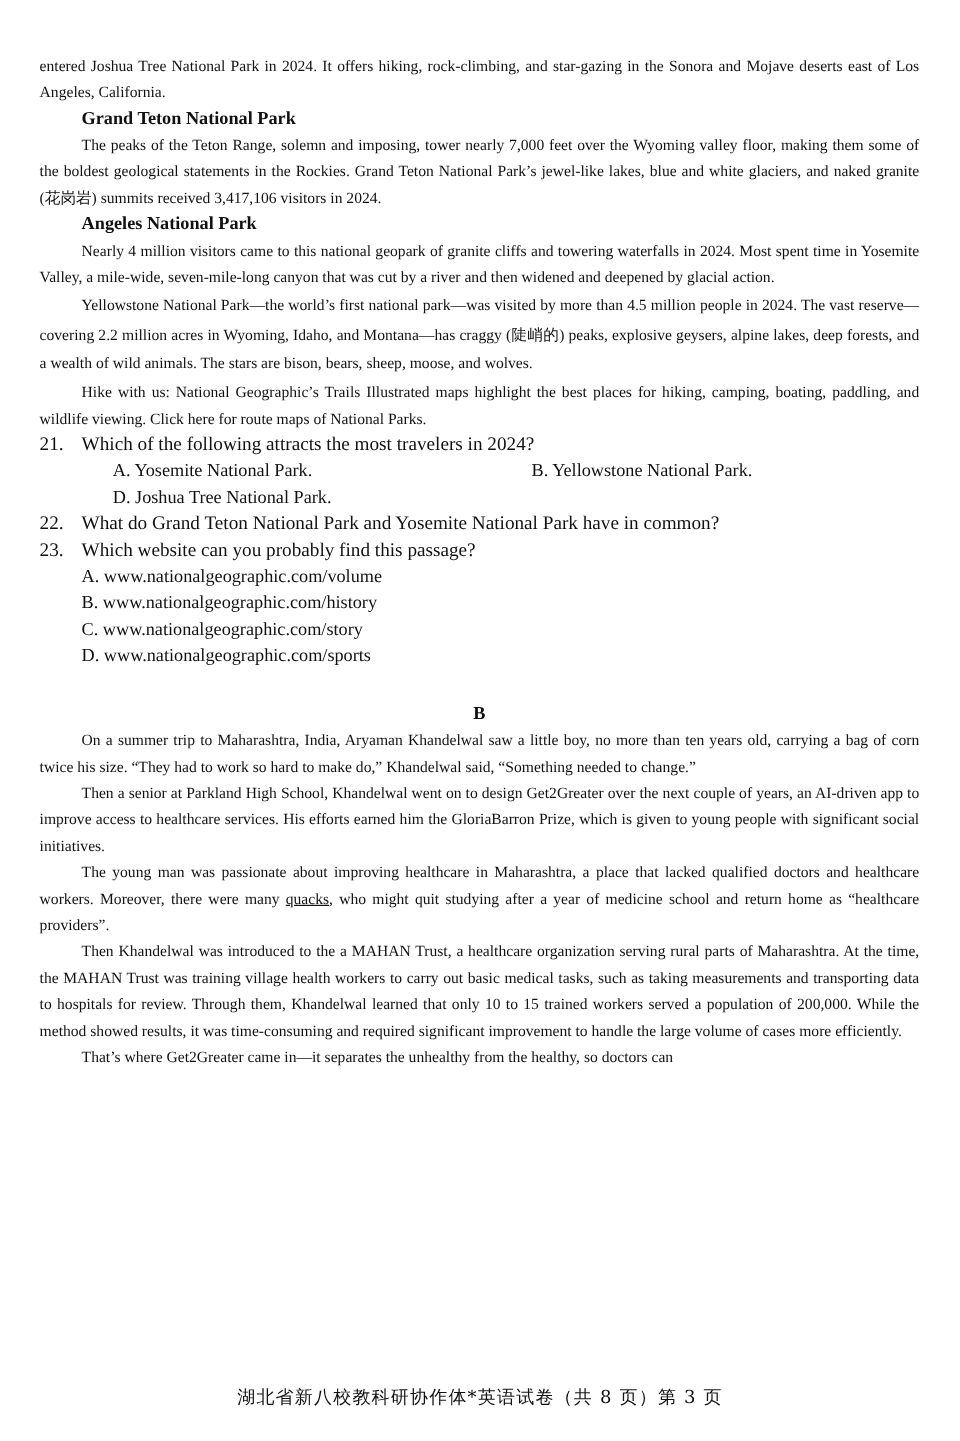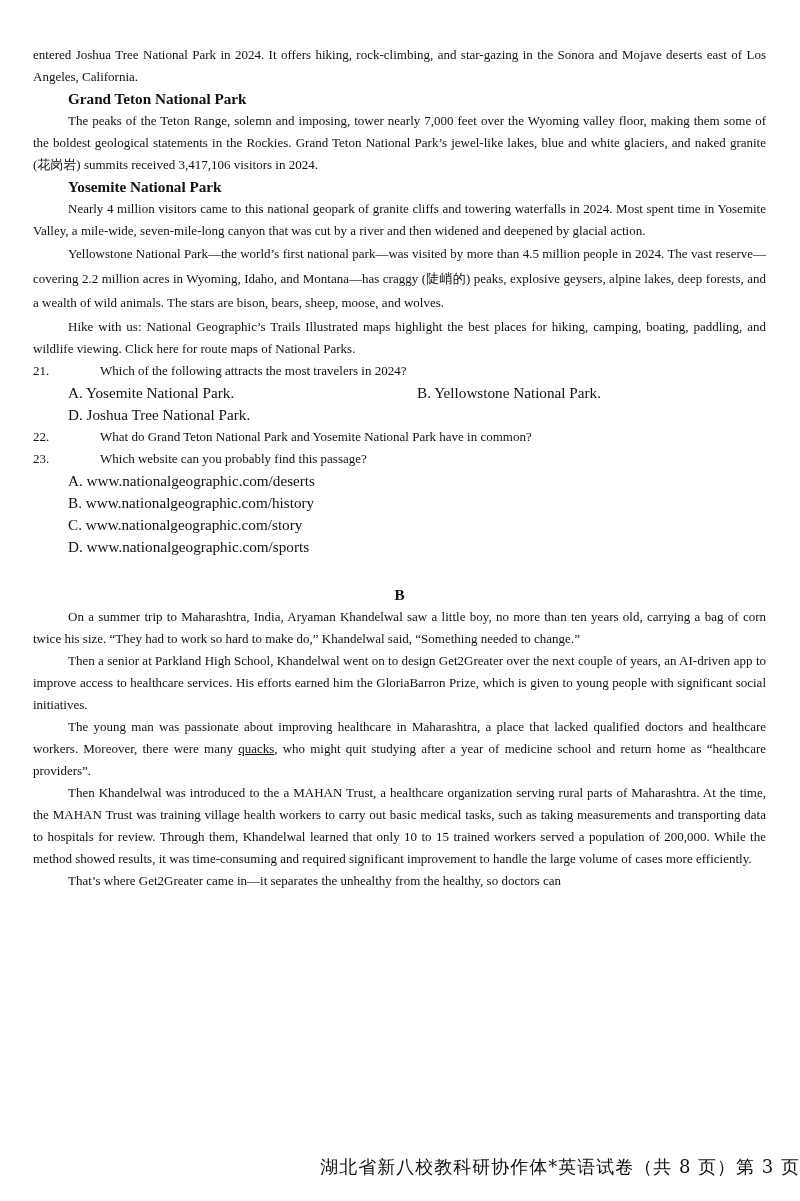--- a/index.html
+++ b/index.html
@@ -8,44 +8,44 @@
     font-family: "Liberation Serif", serif; color: #111;
   }
   .page { position: absolute; left: 33px; top: 44px; width: 733px; }
   .p {
     font-size: 13px; line-height: 22px; text-align: justify;
     text-align-last: left; margin: 0; text-indent: 35px;
   }
   .p.loose { line-height: 24.5px; }
   .p.noindent { text-indent: 0; }
   .h { font-weight: bold; font-size: 15.2px; line-height: 22px; margin: 0 0 0 35px; }
-  .q { font-size: 13px; line-height: 22px; margin: 0; display: flex; gap: 32px; }
+  .q { font-size: 16px; line-height: 22px; margin: 0; display: flex; }
   .qnum { width: 35px; flex: none; }
   .opts { margin-left: 35px; font-size: 15.2px; line-height: 22px; }
   .opt-row { display: flex; }
-  .opt-row .opt { width: 350px; }
+  .opt-row .opt { width: 350px; margin-left: 26px; }
   .opt { display: block; }
   .section { text-align: center; font-weight: bold; font-size: 15.2px; line-height: 22px; margin: 26px 0 0 0; }
   .u { text-decoration: underline; }
   .footer {
-    position: absolute; left: 0; width: 800px; top: 1155px; text-align: right;
-    font-size: 18px; letter-spacing: 1px; font-family: "DejaVu Serif", serif;
+    position: absolute; left: 0; width: 800px; top: 1155px; text-align: center;
+    font-size: 15px; letter-spacing: 1px; font-family: "DejaVu Serif", serif;
   }
   b { font-weight: normal; }
 </style>
 </head>
 <body>
 
 <div class="page">
   <p class="p noindent">entered Joshua Tree National Park in 2024. It offers hiking, rock-climbing, and star-gazing in the Sonora and Mojave deserts east of Los Angeles, California.</p>
 
   <h3 class="h">Grand Teton National Park</h3>
   <p class="p">The peaks of the Teton Range, solemn and imposing, tower nearly 7,000 feet over the Wyoming valley floor, making them some of the boldest geological statements in the Rockies. Grand Teton National Park’s jewel-like lakes, blue and white glaciers, and naked granite (花岗岩) summits received 3,417,106 visitors in 2024.</p>
 
-  <h3 class="h">Yosemite National Park</h3>
+  <h3 class="h">Angeles National Park</h3>
   <p class="p">Nearly 4 million visitors came to this national geopark of granite cliffs and towering waterfalls in 2024. Most spent time in Yosemite Valley, a mile-wide, seven-mile-long canyon that was cut by a river and then widened and deepened by glacial action.</p>
 
   <p class="p loose">Yellowstone National Park—the world’s first national park—was visited by more than 4.5 million people in 2024. The vast reserve—covering 2.2 million acres in Wyoming, Idaho, and Montana—has craggy (陡峭的) peaks, explosive geysers, alpine lakes, deep forests, and a wealth of wild animals. The stars are bison, bears, sheep, moose, and wolves.</p>
 
   <p class="p"><b>Hike with us:</b><span> National Geographic’s Trails Illustrated maps highlight the best places for hiking, camping, boating, paddling, and wildlife viewing. Click here for route maps of National Parks.</span></p>
 
   <div class="q">
     <span class="qnum">21.</span>
     <span>Which of the following attracts the most travelers in 2024?</span>
   </div>
@@ -62,21 +62,21 @@
   <div class="q">
     <span class="qnum">22.</span>
     <span>What do Grand Teton National Park and Yosemite National Park have in common?</span>
   </div>
 
   <div class="q">
     <span class="qnum">23.</span>
     <span>Which website can you probably find this passage?</span>
   </div>
   <div class="opts">
-    <span class="opt">A. www.nationalgeographic.com/deserts</span>
+    <span class="opt">A. www.nationalgeographic.com/volume</span>
     <span class="opt">B. www.nationalgeographic.com/history</span>
     <span class="opt">C. www.nationalgeographic.com/story</span>
     <span class="opt">D. www.nationalgeographic.com/sports</span>
   </div>
 
   <div class="section">B</div>
   <p class="p">On a summer trip to Maharashtra, India, Aryaman Khandelwal saw a little boy, no more than ten years old, carrying a bag of corn twice his size. “They had to work so hard to make do,” Khandelwal said, “Something needed to change.”</p>
   <p class="p">Then a senior at Parkland High School, Khandelwal went on to design Get2Greater over the next couple of years, an AI-driven app to improve access to healthcare services. His efforts earned him the GloriaBarron Prize, which is given to young people with significant social initiatives.</p>
   <p class="p"><span>The young man was passionate about improving healthcare in Maharashtra, a place that lacked qualified doctors and healthcare workers. Moreover, there were many </span><span class="u">quacks</span><span>, who might quit studying after a year of medicine school and return home as “healthcare providers”.</span></p>
   <p class="p">Then Khandelwal was introduced to the a MAHAN Trust, a healthcare organization serving rural parts of Maharashtra. At the time, the MAHAN Trust was training village health workers to carry out basic medical tasks, such as taking measurements and transporting data to hospitals for review. Through them, Khandelwal learned that only 10 to 15 trained workers served a population of 200,000. While the method showed results, it was time-consuming and required significant improvement to handle the large volume of cases more efficiently.</p>

